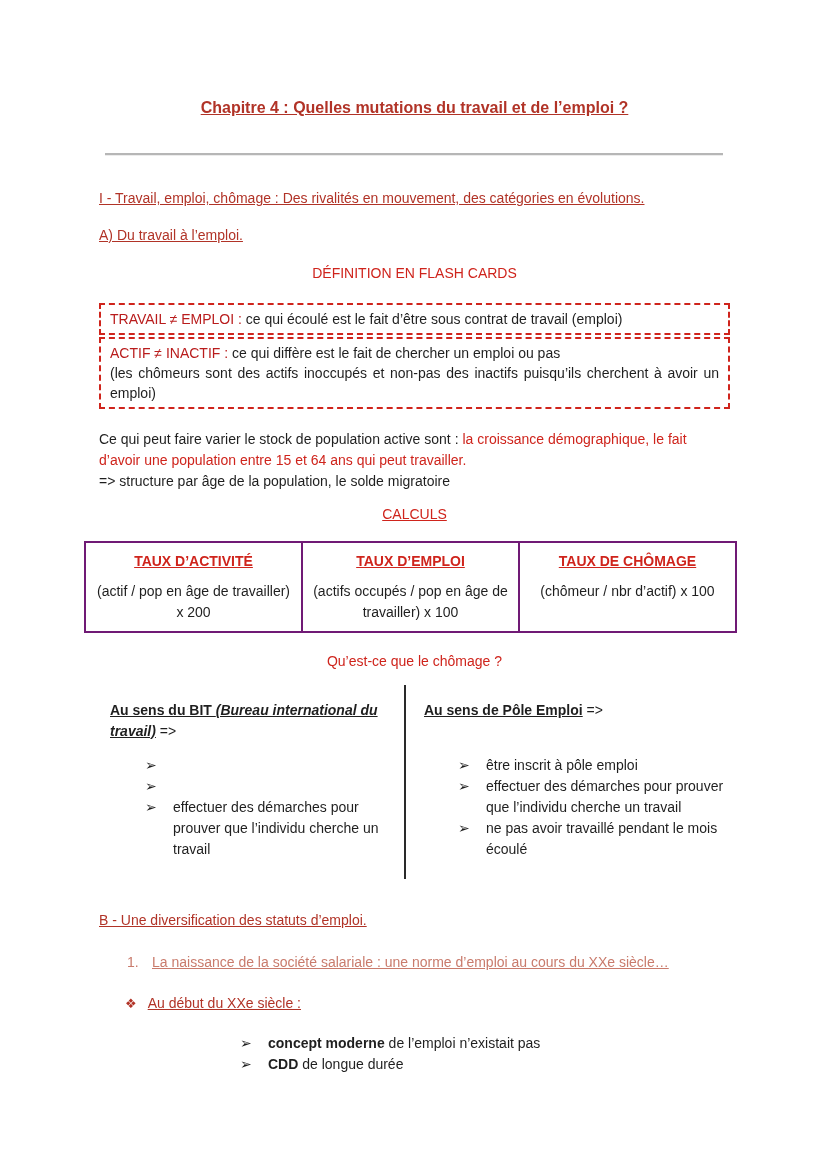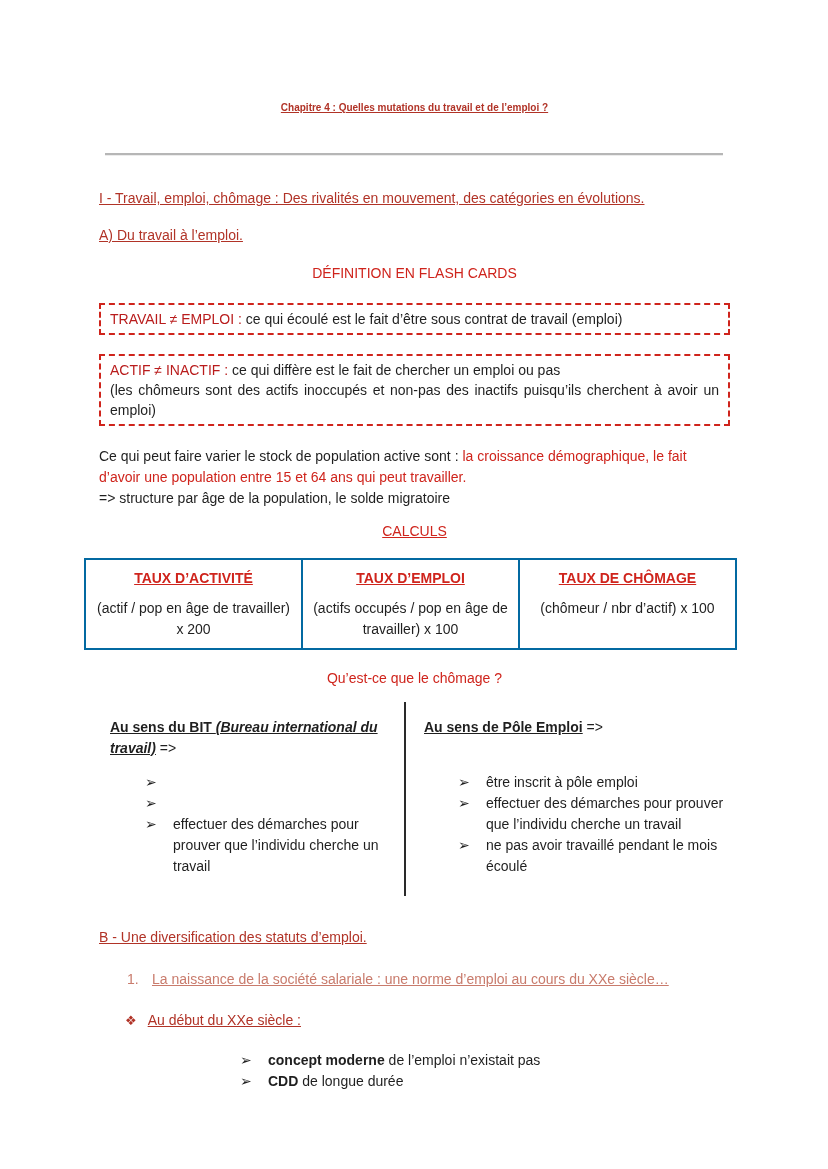--- a/index.html
+++ b/index.html
@@ -7,38 +7,38 @@
     position:relative;
     width:828px;height:1169px;
     box-sizing:border-box;
     padding:97px 98px 20px 99px;
     background:#ffffff;
     font-family:"Liberation Sans",sans-serif;
     font-size:14px;line-height:21px;color:#1f1f1f;
     overflow:hidden;
   }
   .title{
-    text-align:center;font-weight:bold;font-size:10px;
+    text-align:center;font-weight:bold;font-size:16px;
     color:#b13327;text-decoration:underline;
   }
   .rule{border:none;border-top:2px solid #b6b6b6;border-bottom:1px solid #ececec;width:618px;margin:35px 0 0 6px;}
   .heading{color:#b13327;text-decoration:underline;}
   .m-sec1{margin-top:32px;}
   .m-secA{margin-top:16px;}
   .center-red{text-align:center;color:#cf241c;}
   .m-flash{margin-top:17px;}
   .flashbox{border:2px dashed #cf241c;padding:4px 9px;margin-top:19px;line-height:20px;}
-  .flashbox.second{margin-top:19px;}
+  .flashbox.second{margin-top:2px;}
   .term{color:#b91c1c;}
   .note{text-align:justify;}
   .para{margin-top:20px;}
   .red{color:#cf241c;}
   .calculs{margin-top:12px;text-decoration:underline;}
   table.rates{border-collapse:collapse;margin:16px 0 0 -15px;width:653px;table-layout:fixed;}
-  .rates td{border:2px solid #0369a1;text-align:center;vertical-align:top;padding:8px 6px 8px;}
+  .rates td{border:2px solid #701a75;text-align:center;vertical-align:top;padding:8px 6px 8px;}
   .cell-h{font-weight:bold;color:#cf241c;text-decoration:underline;}
   .cell-f{margin-top:9px;}
   .question{margin-top:18px;}
   .columns{position:relative;margin-top:28px;height:186px;}
   .col-left{margin-left:11px;width:283px;}
   .col-right{position:absolute;top:0;left:325px;width:317px;}
   .b{font-weight:bold;}
   .i{font-style:italic;}
   .u{text-decoration:underline;}
   .divider{position:absolute;left:305px;top:-15px;width:2px;height:194px;background:#2a2a2a;}

